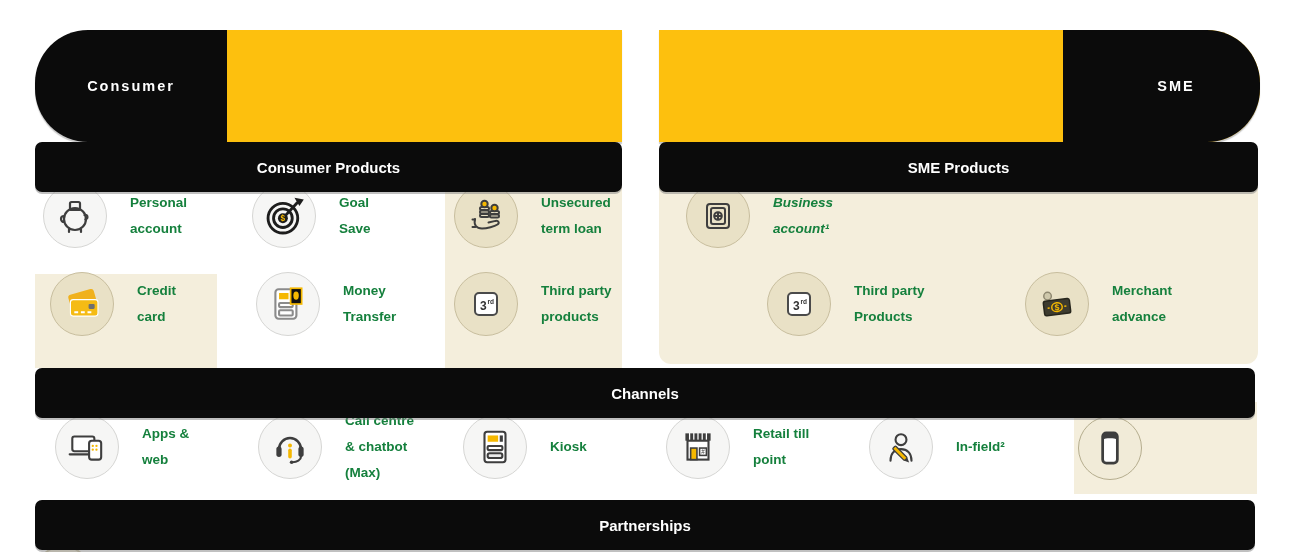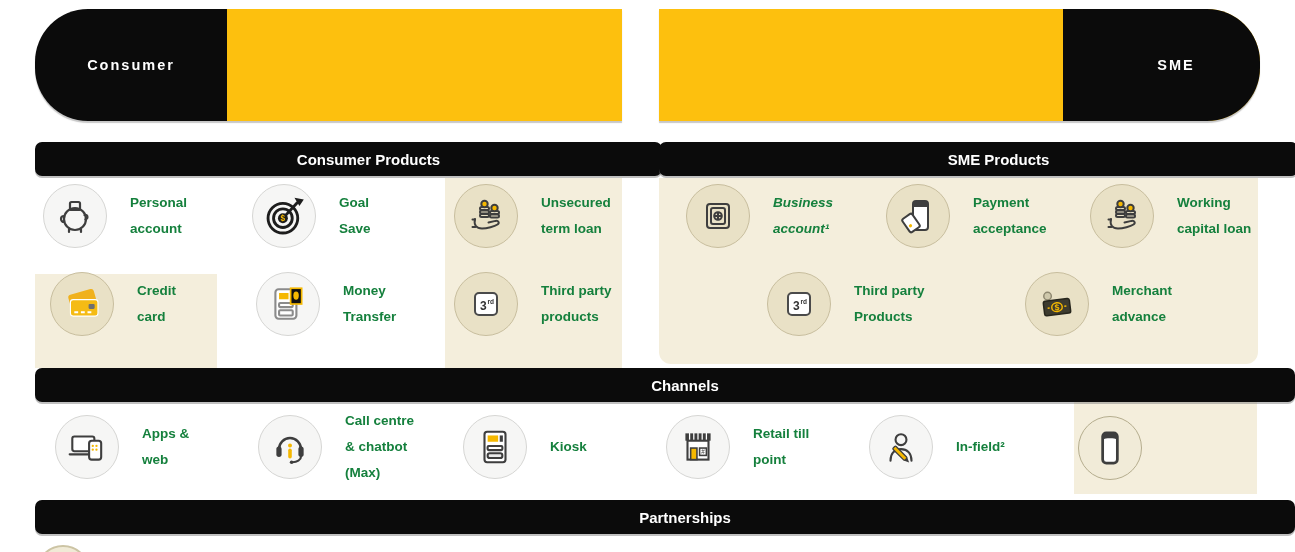--- a/index.html
+++ b/index.html
@@ -1,36 +1,36 @@
 <!DOCTYPE html>
 <html><head>
 <meta charset="utf-8">
 <style>
   html,body{margin:0;padding:0;background:#ffffff;}
   .canvas{
     position:relative;width:1295px;height:552px;background:#ffffff;overflow:hidden;
     font-family:"Liberation Sans", sans-serif;color:#141414;
   }
   
-  .pill{position:absolute;top:9px;height:112px;box-shadow:0 2px 1px rgba(130,130,130,.45);}
+  .pill{position:absolute;top:30px;height:112px;box-shadow:0 2px 1px rgba(130,130,130,.45);}
   .pill-left{left:35px;width:587px;background:#0b0b0b;border-radius:53px 0 0 53px;}
   .pill-left .yellow-part{position:absolute;left:192px;top:0;right:0;bottom:0;background:#fdc00e;}
   .pill-right{left:659px;width:601px;background:#fdc00e;border-radius:0 53px 53px 0;}
   .pill-right .black-part{position:absolute;left:404px;top:0;right:0;bottom:0;background:#0b0b0b;border-radius:0 53px 53px 0;}
   .pill-label{
     position:absolute;top:0;bottom:0;display:flex;align-items:center;justify-content:center;
     color:#ffffff;font-weight:bold;font-size:14.5px;letter-spacing:2px;z-index:2;
   }
   .pill-left .pill-label{left:0;width:192px;}
   .pill-right .pill-label{left:404px;right:0;padding-left:29px;}
   
   .bar{
-    position:absolute;height:34px;background:#0b0b0b;color:#ffffff;border-radius:7px;
+    position:absolute;height:50px;background:#0b0b0b;color:#ffffff;border-radius:7px;
     display:flex;align-items:center;justify-content:center;font-weight:bold;font-size:15px;
-    box-shadow:0 2px 0 rgba(130,130,130,.5);z-index:5;padding-left:40px;
+    box-shadow:0 2px 0 rgba(130,130,130,.5);z-index:5;
   }
   
   .beige{position:absolute;background:#f4eedc;z-index:1;}
   
   .item{position:absolute;display:flex;align-items:center;gap:23px;z-index:3;height:62px;}
   .item-label{font-weight:bold;font-size:13.5px;line-height:26px;white-space:pre-line;color:#15803d;}
   .icon-circle{
     width:62px;height:62px;border-radius:50%;flex:0 0 auto;
     display:flex;align-items:center;justify-content:center;
   }
@@ -170,52 +170,21 @@
         <rect x="9" y="8" width="22" height="24" rx="3"></rect>
         <rect x="13" y="12" width="14" height="16" rx="2"></rect>
         <circle cx="20" cy="20" r="3.8"></circle>
         <path d="M20 16.8 v6.4 M16.8 20 h6.4"></path>
       </svg>
     </div>
     <div class="item-label">Business
 account¹</div>
   </div>
 
-  <div class="item" style="left:886px;top:185px;">
-    <div class="icon-circle on-beige">
-      <svg width="40" height="40" viewBox="0 0 40 40" fill="none" stroke="#3e3e3e" stroke-width="2" stroke-linecap="round" stroke-linejoin="round">
-        <rect x="15" y="5" width="15" height="29" rx="3" fill="#ffffff"></rect>
-        <path d="M15 8 a3 3 0 0 1 3 -3 h9 a3 3 0 0 1 3 3 v3 h-15 z" fill="#3e3e3e" stroke="none"></path>
-        <g transform="rotate(-35 13 27)">
-          <rect x="7" y="19" width="12" height="16" rx="2" fill="#ffffff"></rect>
-          <circle cx="11" cy="29" r="1.6" fill="#f5b800" stroke="none"></circle>
-        </g>
-      </svg>
-    </div>
-    <div class="item-label">Payment
-acceptance</div>
-  </div>
-
-  <div class="item" style="left:1090px;top:185px;">
-    <div class="icon-circle on-beige">
-      <svg width="40" height="40" viewBox="0 0 40 40" fill="none" stroke="#3e3e3e" stroke-width="2" stroke-linecap="round" stroke-linejoin="round">
-        <rect x="14" y="11" width="9" height="3" rx="1.5"></rect>
-          <rect x="14" y="14.5" width="9" height="3" rx="1.5"></rect>
-          <rect x="14" y="18" width="9" height="3" rx="1.5"></rect>
-        <circle cx="18.5" cy="8" r="3.2" fill="#f5b800"></circle>
-        <rect x="24" y="15" width="9" height="3" rx="1.5"></rect>
-          <rect x="24" y="18.5" width="9" height="3" rx="1.5"></rect>
-        <circle cx="28.5" cy="12" r="3.2" fill="#f5b800"></circle>
-        <path d="M9 23 c-1.5 6 1.5 9.5 7 9.5 c5 0 12.5 -2 15.5 -4 c2.3 -1.6 1 -4.2 -2 -3.6 l-7 1.6"></path>
-        <path d="M6.5 23.5 l2.5 0 M6.5 31 l3 0"></path>
-      </svg>
-    </div>
-    <div class="item-label">Working
-capital loan</div>
-  </div>
+
 
   <div class="item" style="left:767px;top:273px;">
     <div class="icon-circle on-beige">
       <svg width="40" height="40" viewBox="0 0 40 40">
         <rect x="9" y="9" width="22" height="22" rx="4" fill="#ffffff" stroke="#4a4a4a" stroke-width="2"></rect>
         <text x="14" y="25.5" font-size="12" font-weight="bold" fill="#333333">3</text>
         <text x="21.5" y="19.5" font-size="6.5" font-weight="bold" fill="#333333">rd</text>
       </svg>
     </div>
     <div class="item-label">Third party

